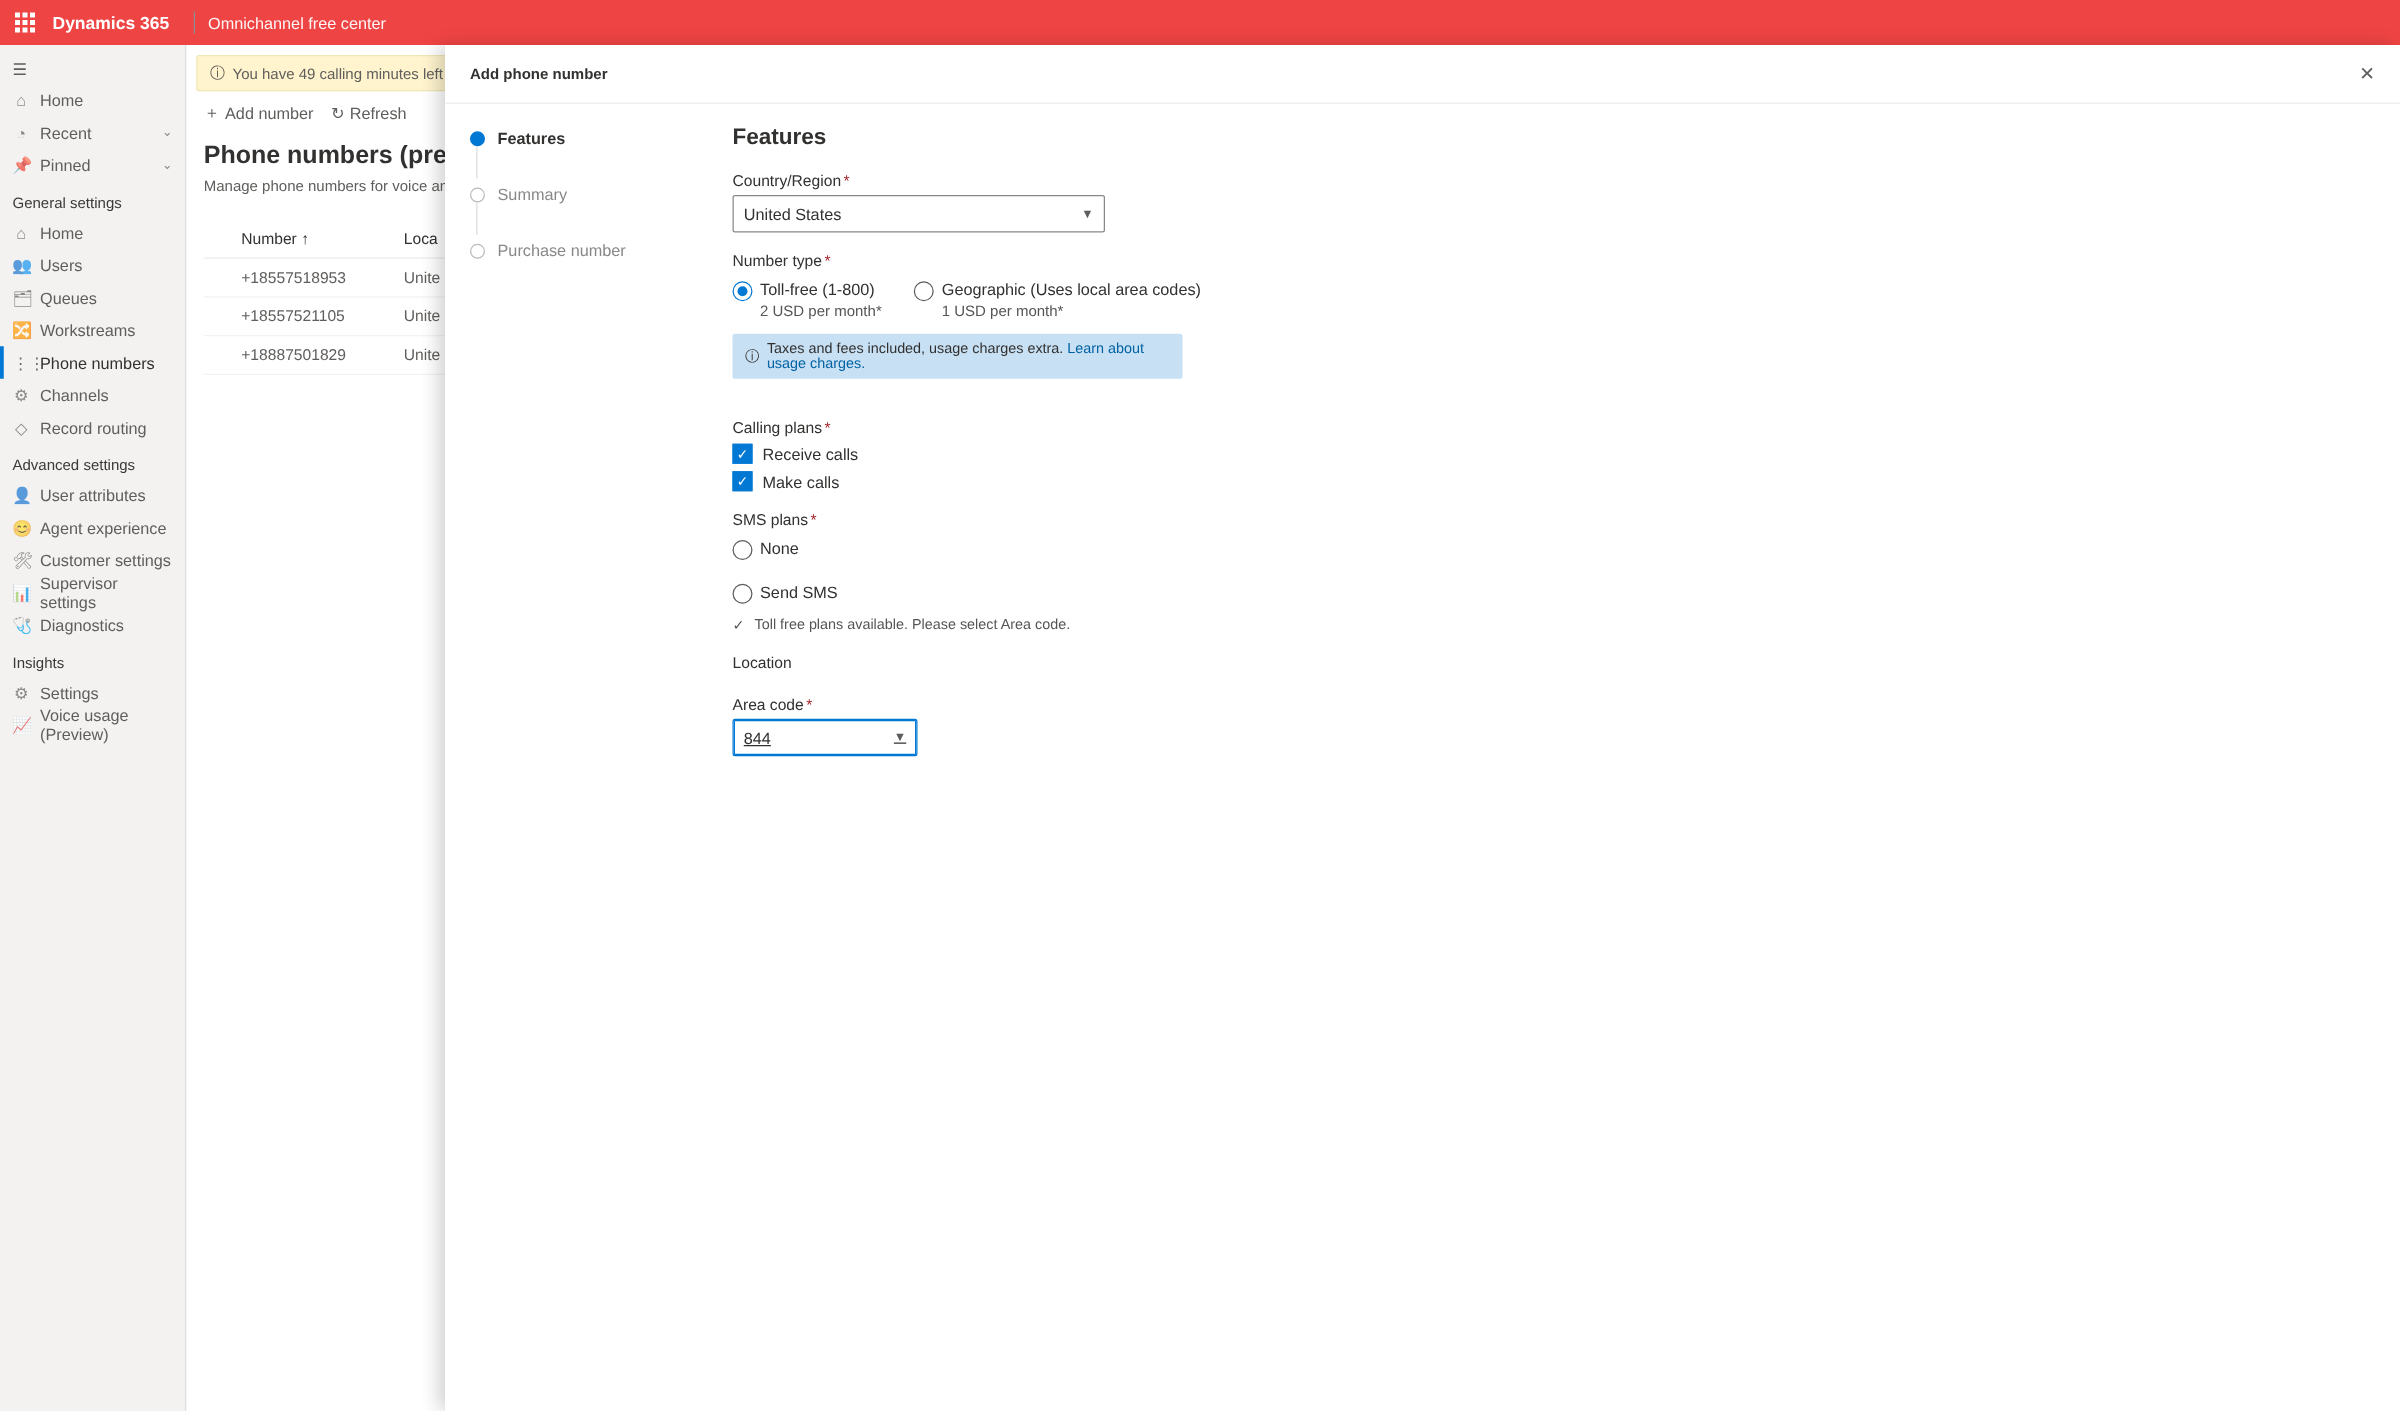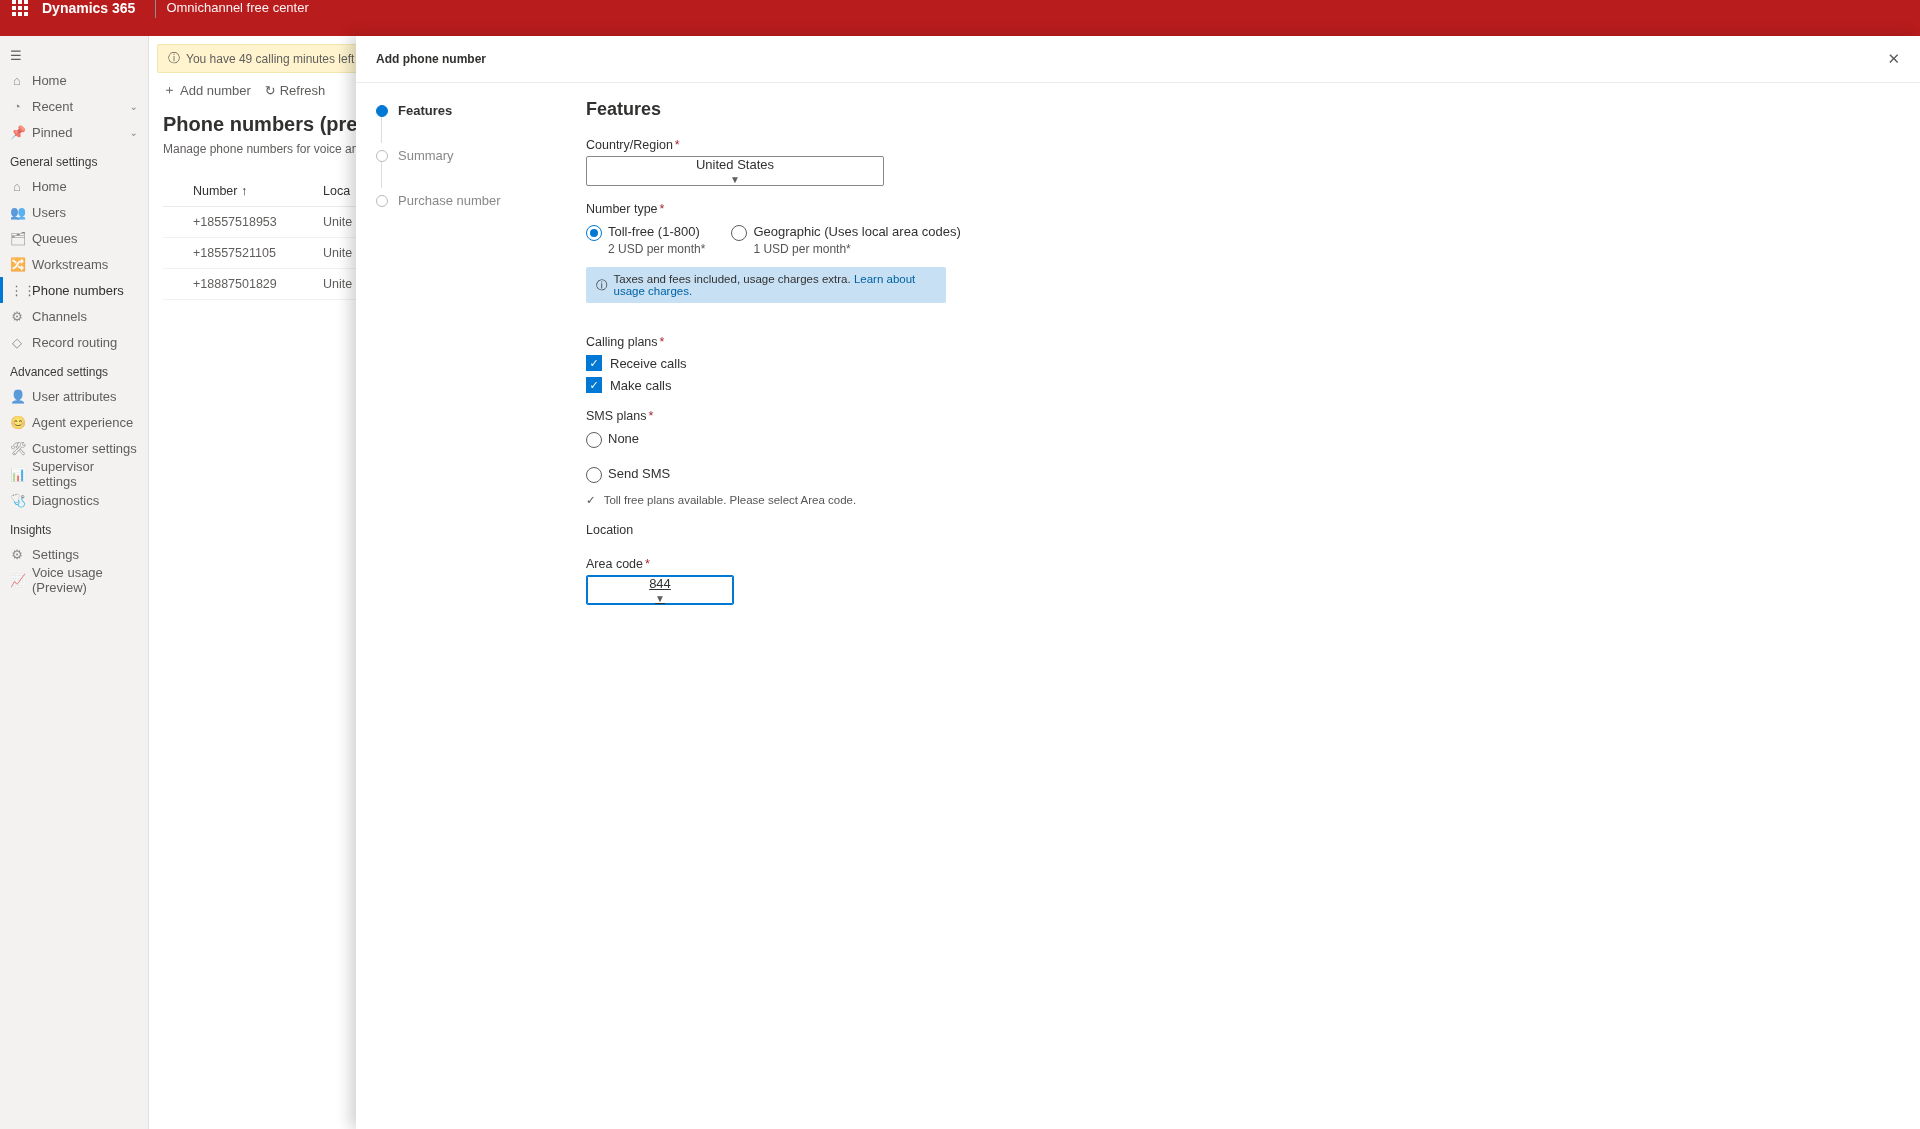--- a/index.html
+++ b/index.html
@@ -8,24 +8,24 @@
   font-family: "Segoe UI", Arial, sans-serif;
   font-size: 13px;
   color: #323130;
   background: #fff;
   height: 100%;
   width:100%;
   overflow: hidden;
 }
 .topbar {
   height: 36px;
-  background: #b91c1c;
+  background: #ef4444;
   color: #fff;
   display: flex;
-  align-items: flex-start;
+  align-items: center;
   padding: 0 12px;
 }
 .topbar .waffle {
   width:16px; height:16px;
   display: grid;
   grid-template-columns: repeat(3,4px);
   grid-template-rows: repeat(3,4px);
   gap:2px;
   margin-right:14px;
 }
@@ -187,21 +187,20 @@
   border:1px solid #8a8886;
   border-radius:2px;
   height:28px;
   display:flex;
   align-items:center;
   padding:0 8px;
   font-size:13px;
   width:280px;
   justify-content:space-between;
   cursor:pointer;
-  flex-direction:column;
 }
 .select-box.small { width:130px;}
 .select-box.focus { border-color:#0078d4; box-shadow:0 0 0 1px #0078d4 inset;text-decoration:underline;}
 .chevd { font-size:10px; color:#605e5c;}
 .spacer { height:16px;}
 .radio-row { display:flex; gap:26px; margin-top:8px;}
 .radio-opt { display:flex; gap:6px; align-items:flex-start; cursor:pointer;}
 .radio-circle { width:14px; height:14px; border-radius:50%; border:1px solid #605e5c; display:flex; align-items:center; justify-content:center; margin-top:1px; flex-shrink:0;}
 .radio-circle.sel { border-color:#0078d4;}
 .radio-circle.sel::after { content:''; width:8px; height:8px; background:#0078d4; border-radius:50%;}

